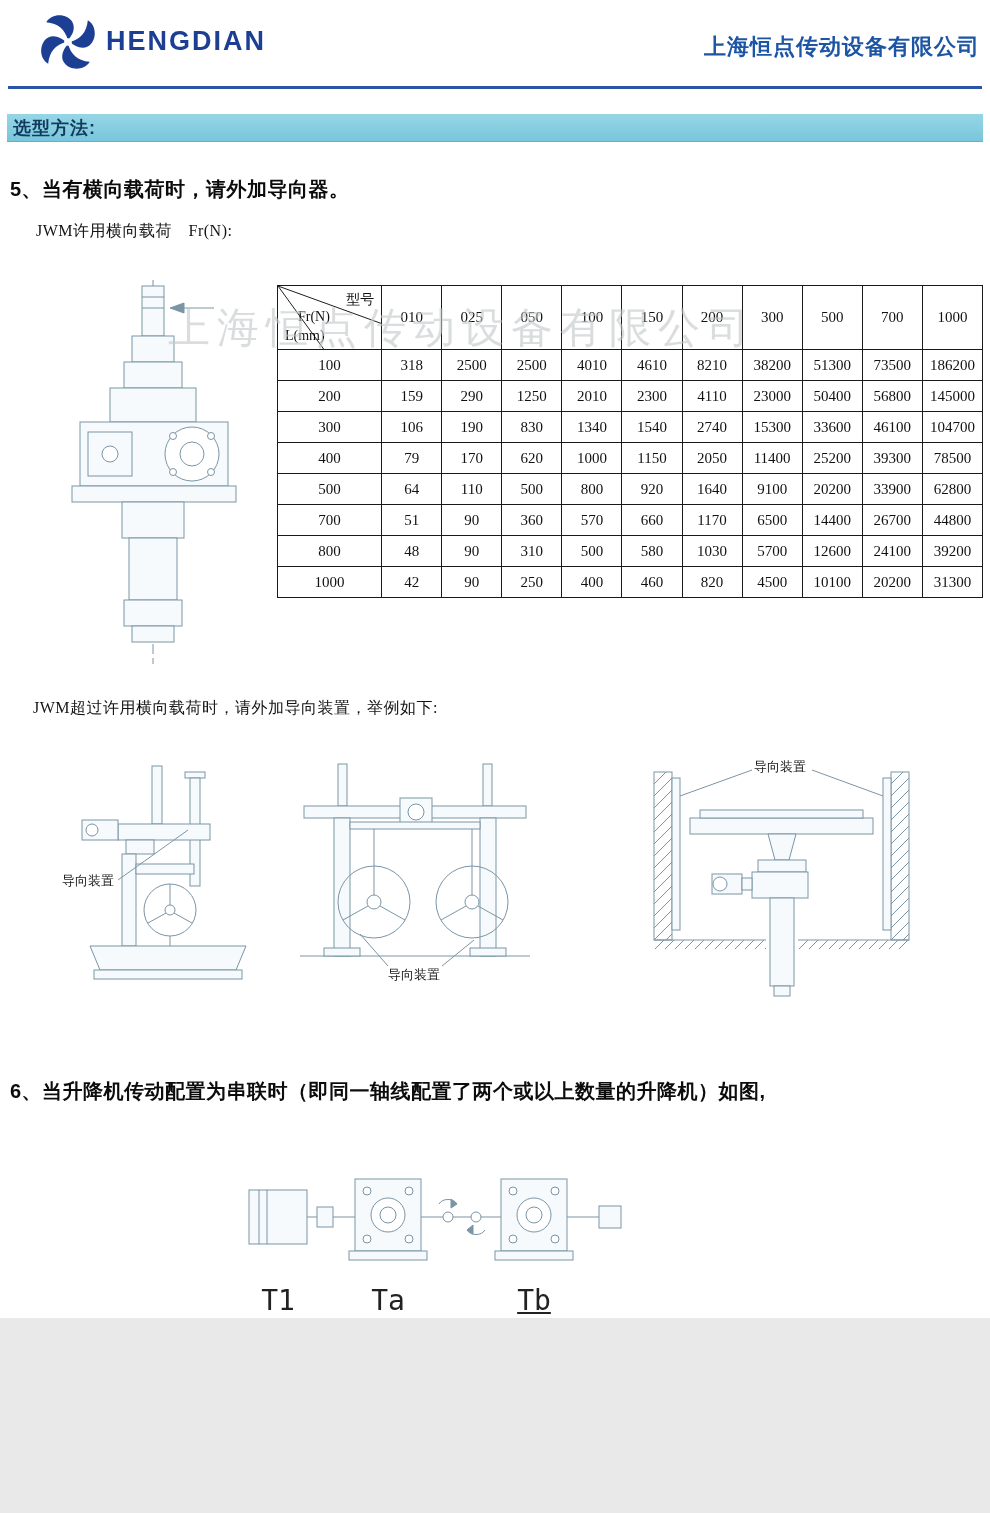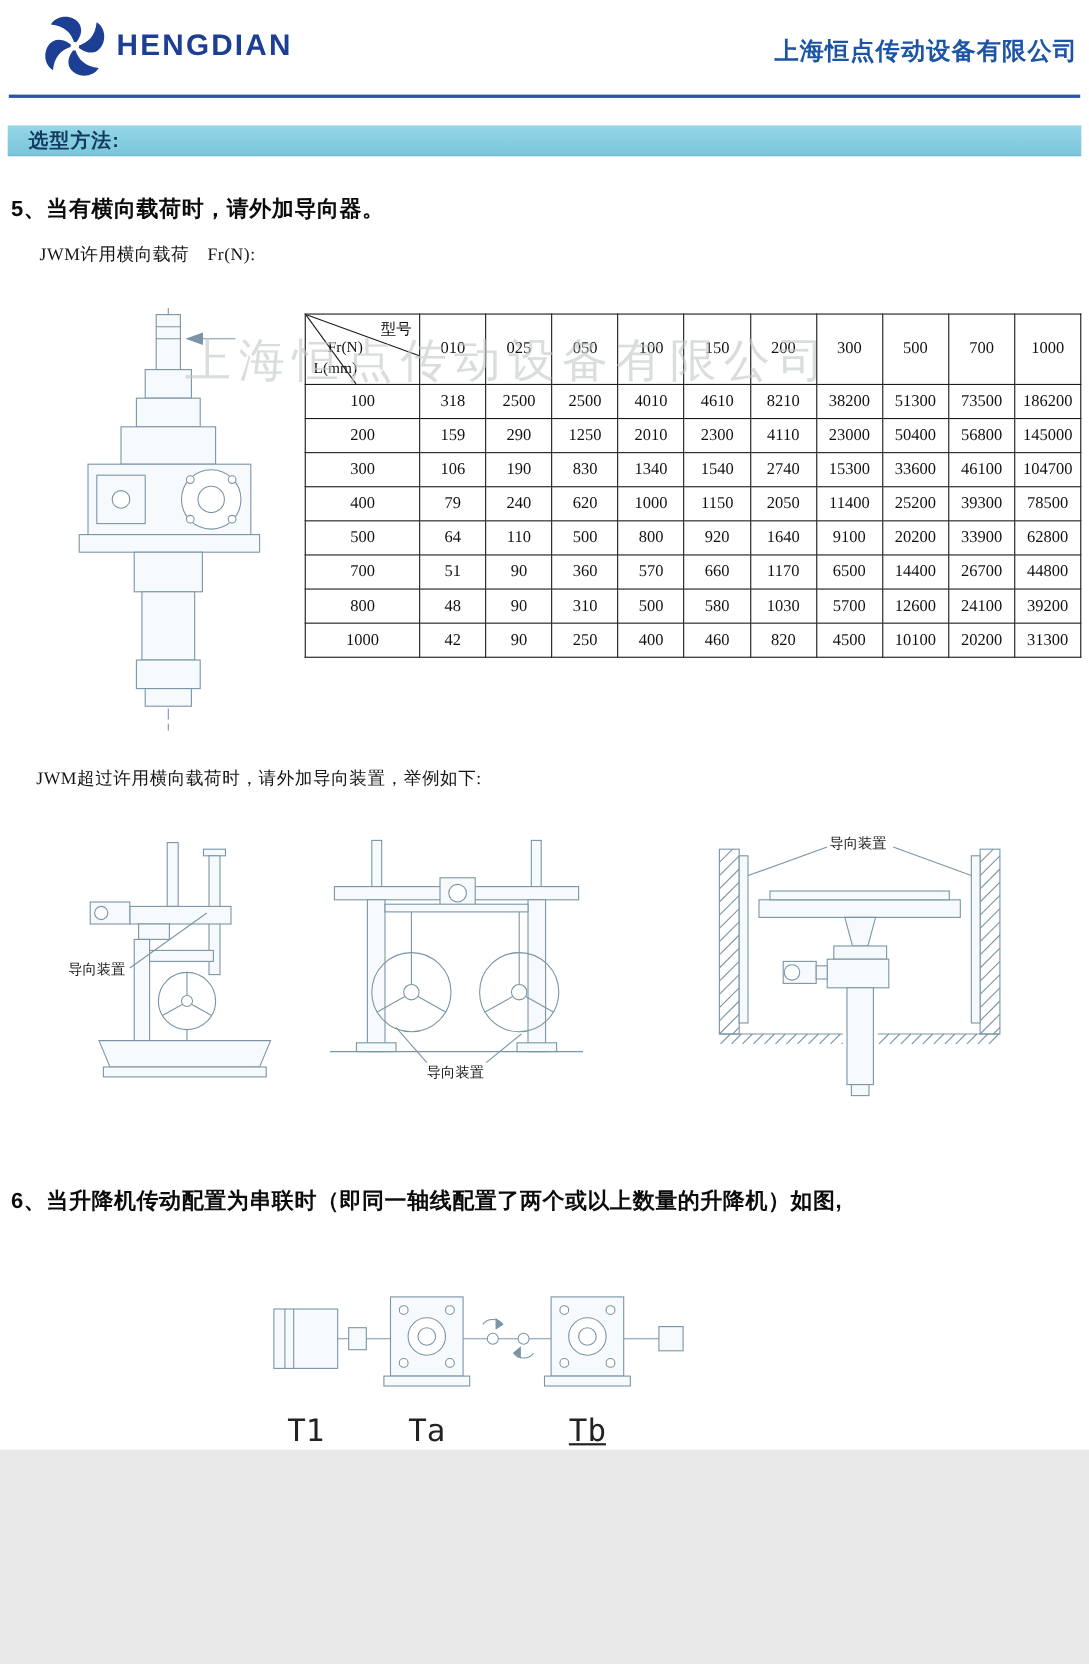--- a/index.html
+++ b/index.html
@@ -9,21 +9,21 @@
   .abs { position:absolute; }
 
   .logo-icon { left:36px; top:10px; }
   .brand-name { left:106px; top:26px; font-size:27px; font-weight:bold; color:#1c3f94; letter-spacing:2px; }
   .company-name { right:10px; top:32px; font-size:22px; font-weight:bold; color:#1d55a5; letter-spacing:1px; }
   .header-rule { left:8px; top:86px; width:974px; height:3px; background:#2b53a8; }
 
   .section-bar { left:7px; top:114px; width:976px; height:28px;
                  background:linear-gradient(180deg,#95d6e6,#79c6da); display:flex; align-items:center;
                  border-bottom:1px solid #5fb3c9; }
-  .section-bar-label { font-size:18px; font-weight:bold; color:#123a5f; padding-left:19px; letter-spacing:1px; }
+  .section-bar-label { font-size:18px; font-weight:bold; color:#123a5f; padding-left:6px; letter-spacing:1px; }
 
   .heading { font-size:20px; color:#0c0c0c; letter-spacing:0.5px; font-weight:600; }
   .h5  { left:10px; top:176px; }
   .h6a { left:10px; top:1078px; }
   .h6b { left:38px; top:1116px; }
 
   .sub { font-size:16px; color:#151515; font-family:"Liberation Serif", serif; letter-spacing:0.5px; }
   .sub5 { left:36px; top:221px; }
   .note-after { left:33px; top:698px; }
 
@@ -174,21 +174,21 @@
           <td>1540</td>
           <td>2740</td>
           <td>15300</td>
           <td>33600</td>
           <td>46100</td>
           <td>104700</td>
         </tr>
         <tr>
           <td class="len-cell">400</td>
           <td>79</td>
-          <td>240</td>
+          <td>170</td>
           <td>620</td>
           <td>1000</td>
           <td>1150</td>
           <td>2050</td>
           <td>11400</td>
           <td>25200</td>
           <td>39300</td>
           <td>78500</td>
         </tr>
         <tr>

